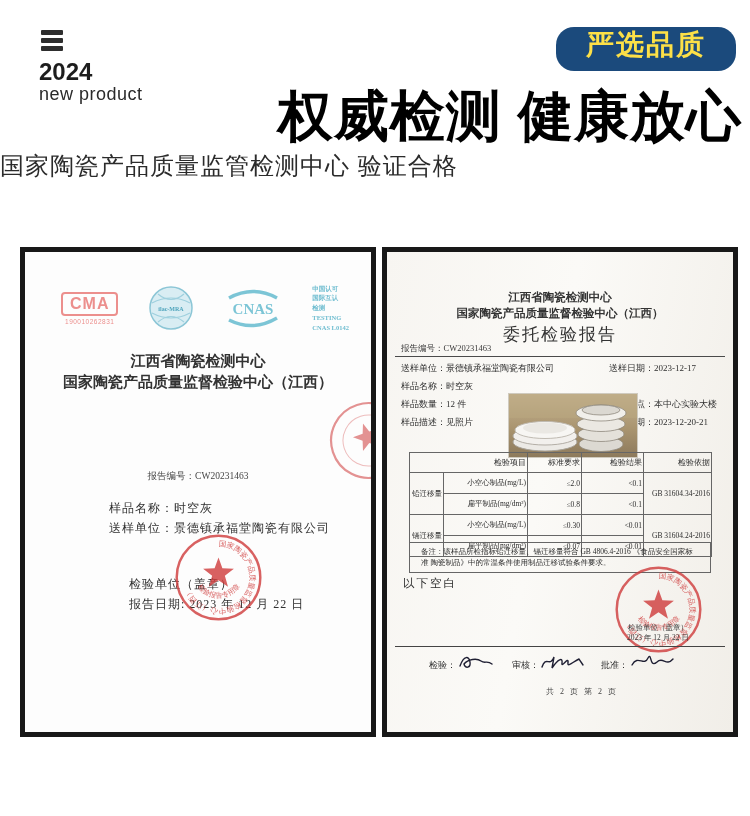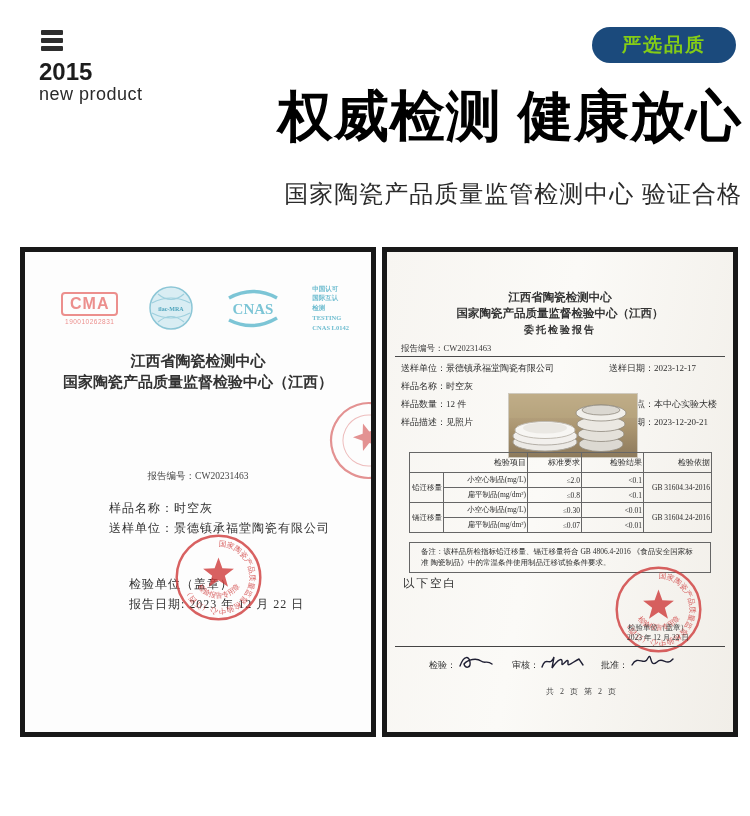--- a/index.html
+++ b/index.html
@@ -4,26 +4,26 @@
 <style>
   * { margin:0; padding:0; box-sizing:border-box; }
   body { font-family:"Liberation Sans", sans-serif; background:#fff; }
   .page { position:relative; width:750px; height:816px; background:#ffffff; overflow:hidden; margin:0 auto; }
 
   
   .menu-icon { position:absolute; left:41px; top:30px; width:22px; cursor:pointer; }
   .menu-icon .bar { display:block; width:22px; height:5px; background:#2e2e2e; margin-bottom:3px; border-radius:1px; }
   .year { position:absolute; left:39px; top:58px; font-size:24px; font-weight:600; color:#1d1d1d; }
   .year-sub { position:absolute; left:39px; top:84px; font-size:18px; color:#2a2a2a; letter-spacing:0.5px; }
-  .badge { position:absolute; top:27px; right:14px; height:36px; line-height:36px; padding:0 30px;
-           background:#1b4a7c; border-radius:18px; color:#84cc16; font-size:19px; font-weight:bold; letter-spacing:2px; }
+  .badge { position:absolute; top:27px; right:14px; height:44px; line-height:36px; padding:0 30px;
+           background:#1b4a7c; border-radius:18px; color:#fde047; font-size:28px; font-weight:bold; letter-spacing:2px; }
   .main-title { position:absolute; left:0; right:8px; top:80px; text-align:right;
                 font-size:55px; font-weight:bold; color:#000000; letter-spacing:1px; }
-  .sub-title { position:absolute; left:0; right:8px; top:150px; text-align:right;
-               font-size:24px; color:#2b2b2b; letter-spacing:1px;margin-top:28px; }
+  .sub-title { position:absolute; left:0; right:8px; top:150px; text-align:left;
+               font-size:24px; color:#2b2b2b; letter-spacing:1px; }
 
   
   .cert { position:absolute; top:247px; width:356px; height:490px; border:5px solid #181818; background:#fdfdfd; overflow:hidden; }
   .cert-left { left:20px; }
   .cert-right { left:382px; width:356px; background:linear-gradient(100deg,#f7f5f1 0%,#fbfaf7 45%,#f1eee8 100%); }
   .cert, .cert * { font-family:"Liberation Serif","DejaVu Serif",serif; }
   .abs { position:absolute; }
 
   
   .logo-row { position:absolute; left:36px; right:22px; top:30px; height:52px; display:flex; align-items:center; justify-content:space-between; }
@@ -41,31 +41,31 @@
   .unit-l { left:104px; top:324px; }
   .date-l { left:104px; top:344px; }
   .footer-l { left:0; right:0; top:380px; text-align:center; font-size:8.5px; color:#444; letter-spacing:3px; }
   .stamp { opacity:0.8; }
   .stamp-a { left:146px; top:278px; }
   .stamp-edge { right:-40px; top:146px; transform:rotate(-18deg); opacity:0.55; }
 
   
   .org1-r { left:0; right:0; top:38px; text-align:center; font-size:11.5px; font-weight:bold; color:#333; }
   .org2-r { left:0; right:0; top:54px; text-align:center; font-size:11.5px; font-weight:bold; color:#333; }
-  .doc-title-r { left:0; right:0; top:71px; text-align:center; font-size:10px; font-weight:bold; color:#333; letter-spacing:2px; }
+  .doc-title-r { left:0; right:0; top:71px; text-align:center; font-size:17px; font-weight:normal; color:#333; letter-spacing:2px; }
   .repno-r { left:14px; top:91px; font-size:8.5px; color:#3a3a3a; }
   .rule-top { left:8px; right:8px; top:104px; border-top:1.5px solid #4a4a4a; }
   .field { position:absolute; font-size:9px; color:#2f2f2f; }
   .photo { left:122px; top:142px; width:128px; height:63px; box-shadow:0 0 0 1px #cfcabe; }
 
   table.results { position:absolute; left:22px; top:200px; width:302px; border-collapse:collapse; table-layout:fixed;
                   font-size:7.5px; color:#2c2c2c; }
   table.results th, table.results td { border:1px solid #666; text-align:right; padding:2px 1px; font-weight:normal; }
   table.results th { height:20px; font-size:8px; }
-  table.results td { height:15px; }
+  table.results td { height:21px; }
   col.c-group { width:34px; } col.c-item { width:84px; } col.c-req { width:54px; } col.c-res { width:62px; } col.c-basis { width:68px; }
 
   .remark { position:absolute; left:22px; top:290px; width:302px; border:1px solid #666; padding:3px 11px;
             font-size:7.5px; line-height:1.5; color:#2c2c2c; }
   .blank-note { left:16px; top:324px; font-size:11.5px; color:#2c2c2c; letter-spacing:2px; }
   .stamp-b { left:224px; top:310px; }
   .stamp-cap { left:212px; width:118px; text-align:center; font-size:7.5px; color:#3a3a3a; }
   .cap1 { top:371px; } .cap2 { top:381px; }
   .rule-bottom { left:8px; right:8px; top:394px; border-top:1px solid #444; }
   .signs { position:absolute; left:22px; right:8px; top:400px; display:flex; align-items:flex-end; gap:16px; font-size:9px; color:#2f2f2f;margin-left:20px; }
@@ -75,21 +75,21 @@
 </head>
 <body>
 
 <div class="page">
 
   <div class="menu-icon">
     <span class="bar"></span>
     <span class="bar"></span>
     <span class="bar"></span>
   </div>
-  <div class="year">2015</div>
+  <div class="year">2024</div>
   <div class="year-sub">new product</div>
   <div class="badge">严选品质</div>
   <div class="main-title">权威检测 健康放心</div>
   <div class="sub-title">国家陶瓷产品质量监管检测中心 验证合格</div>
 
   <div class="cert cert-left">
 
     <div class="logo-row">
       <div class="cma-box">
         <span class="cma-frame">CMA</span>

